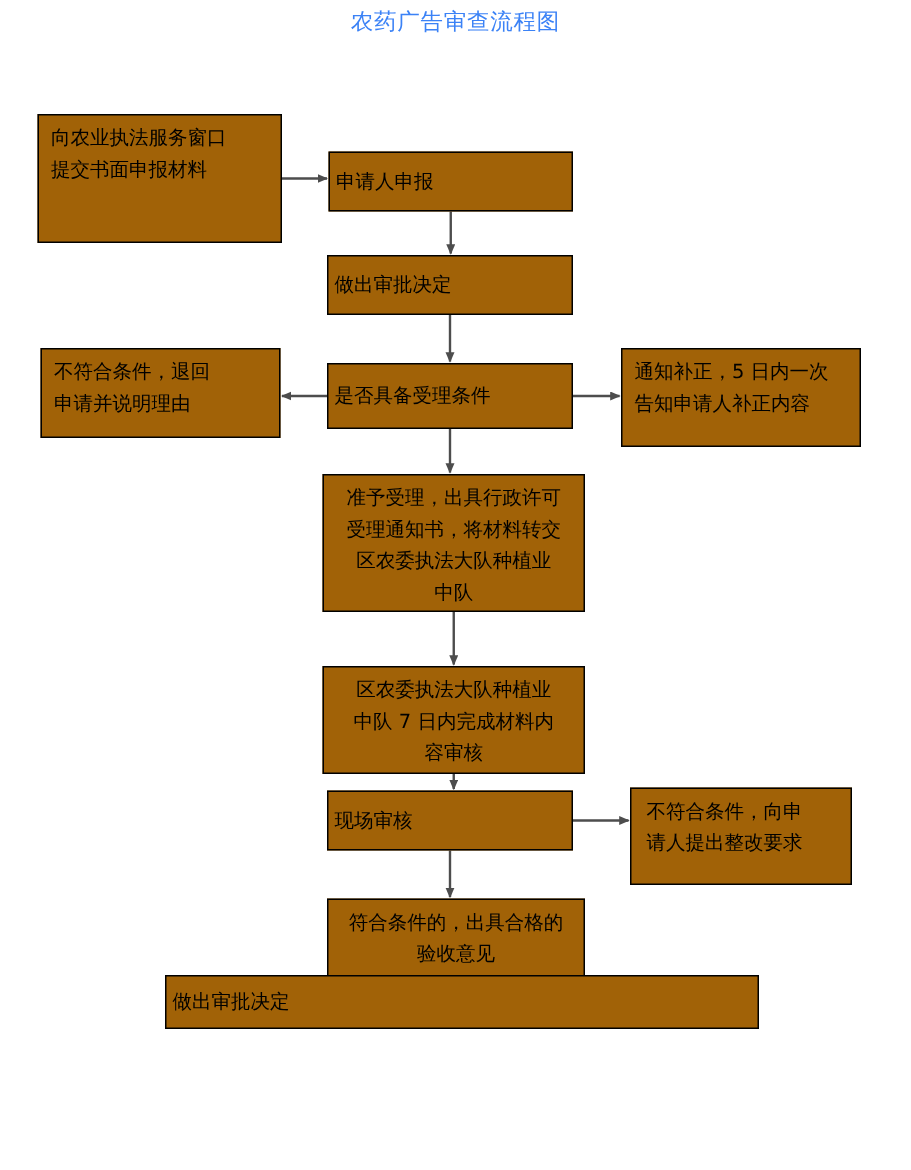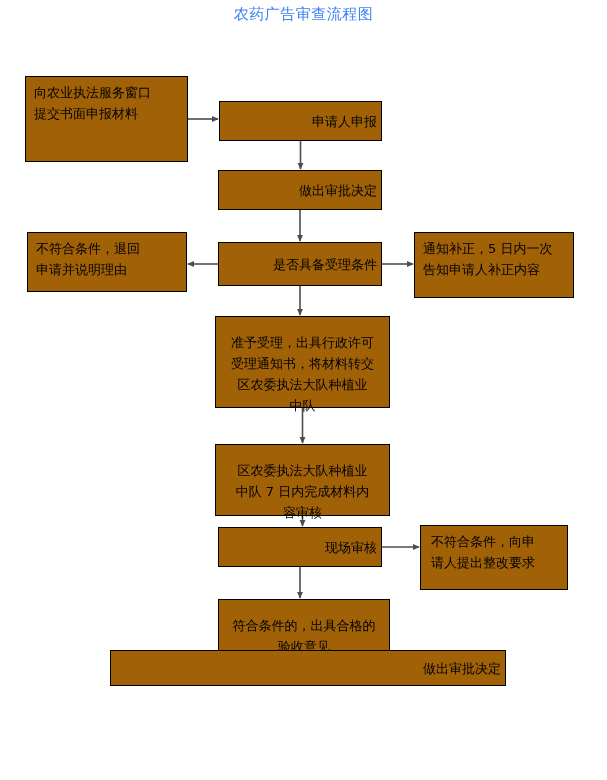--- a/index.html
+++ b/index.html
@@ -44,24 +44,24 @@
     display: flex;
     padding: 0 4px;
   }
   .node .txt {
     display: block;
     width: 100%;
     white-space: pre-line;
   }
   
   .al-center { justify-content: center; align-items: center; text-align: center; }
-  .al-center .txt { text-align: right; }
+  .al-center .txt { text-align: left; }
   .al-topleft { justify-content: flex-start; align-items: flex-start; padding-top: 5px; padding-left: 8px; }
   .al-topleft .txt { text-align: left; }
-  .al-topcenter { justify-content: center; align-items: flex-start; padding-top: 15px; }
+  .al-topcenter { justify-content: center; align-items: flex-start; padding-top: 5px; }
   .al-topcenter .txt { text-align: center; }
 
   svg.edges {
     position: absolute;
     left: 0;
     top: 0;
     width: 607px;
     height: 780px;
     pointer-events: none;
   }

